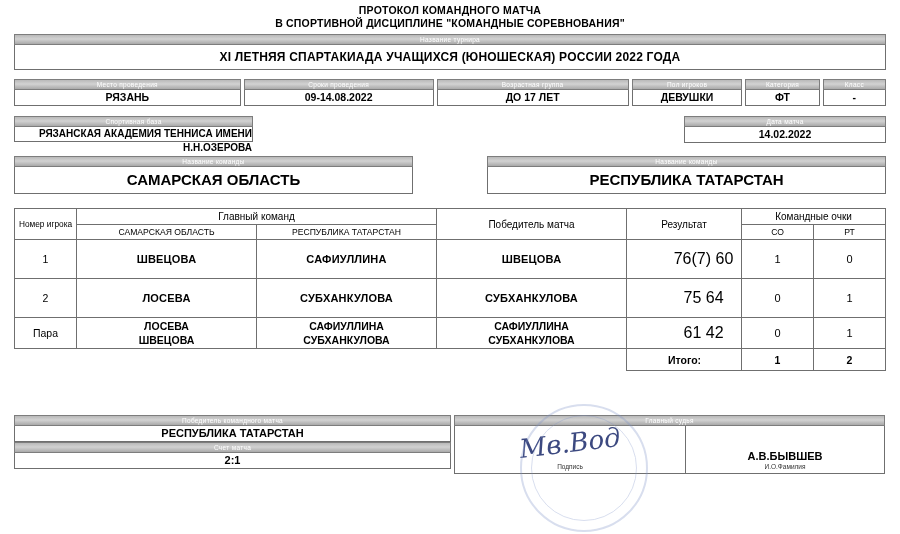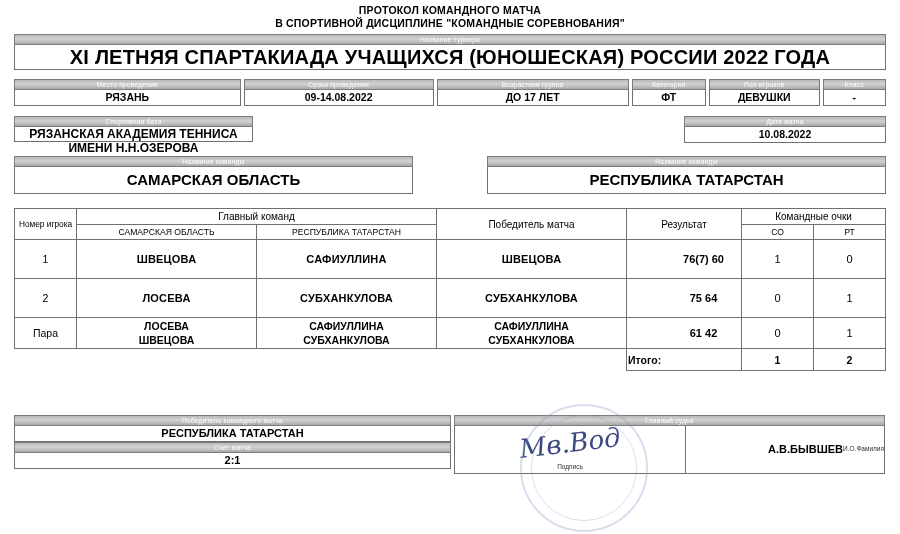--- a/index.html
+++ b/index.html
@@ -38,21 +38,21 @@
     line-height: 9px;
     letter-spacing: 0.3px;
     height: 9px;
     overflow: hidden;
   }
   .title-main {
     border: 1px solid #6f6f6f;
     border-top: none;
     text-align: center;
     font-weight: bold;
-    font-size: 20px;
+    font-size: 12px;
     line-height: 24px;
     height: 24px;
     letter-spacing: 0.2px;
   }
   .mt4 { margin-top: 4px; }
 
   
   .infostrip { display: flex; gap: 3px; margin-top: 9px; }
   .infocell { }
   .infocell .band { }
@@ -72,23 +72,23 @@
   .c-sex   { width: 112px; }
   .c-cat   { width: 75px; }
   .c-class { width: 64px; }
 
   
   .baserow { display: flex; justify-content: space-between; margin-top: 10px; }
   .basebox { width: 239px; }
   .basebox .val {
     border: 1px solid #6f6f6f;
     border-top: none;
-    text-align: center;
-    font-weight: bold;
-    font-size: 12px;
+    text-align: right;
+    font-weight: bold;
+    font-size: 10px;
     line-height: 14px;
     height: 14px;
   }
   .datebox { width: 202px; }
   .datebox .val {
     border: 1px solid #6f6f6f;
     border-top: none;
     text-align: center;
     font-weight: bold;
     font-size: 10.5px;
@@ -131,32 +131,32 @@
   table.main th.hdr-main { font-size: 10px; }
   table.main td.player {
     font-weight: bold;
     font-size: 11px;
     height: 36px;
     letter-spacing: 0.2px;
   }
   table.main td.num {
     font-size: 10.5px;
   }
-  table.main td.res { font-weight: bold; font-size: 11px; padding-left: 40px; }
+  table.main td.res { font-weight: normal; font-size: 16px; padding-left: 40px; }
   table.main td.pts { font-size: 11px; }
   table.main td.small2 { font-size: 10.5px; line-height: 14px; font-weight: bold; }
   .totalrow td {
     border: 1px solid #6f6f6f;
     font-weight: bold;
     text-align: center;
     font-size: 11px;
     height: 19px;
   }
   .totalrow td.blank { border: none; }
-  .totalrow td.lbl { text-align: left; padding-right: 0; }
+  .totalrow td.lbl { text-align: center; padding-right: 0; }
 
   
   .footer { display: flex; margin-top: 44px; gap: 3px; }
   .fleft { width: 437px; }
   .fright { width: 431px; display: flex; flex-direction: column; }
   .fleft .val {
     border: 1px solid #6f6f6f;
     border-top: none;
     text-align: center;
     font-weight: bold;
@@ -172,21 +172,21 @@
     position: relative;
   }
   .sign-left {
     flex: 1 1 auto;
     position: relative;
     border-right: 1px solid #6f6f6f;
   }
   .sign-right {
     width: 198px;
     display: flex;
-    flex-direction: row;
+    flex-direction: column;
     justify-content: flex-end;
     align-items: center;
   }
   .caption {
     font-size: 6.5px;
     color: #333;
     text-align: center;
     line-height: 8px;
     padding-bottom: 2px;
   }
@@ -251,42 +251,42 @@
       <div class="val">РЯЗАНЬ</div>
     </div>
     <div class="infocell c-dates">
       <div class="band">Сроки проведения</div>
       <div class="val">09-14.08.2022</div>
     </div>
     <div class="infocell c-age">
       <div class="band">Возрастная группа</div>
       <div class="val">ДО 17 ЛЕТ</div>
     </div>
+    <div class="infocell c-sex">
+      <div class="band">Пол игроков</div>
+      <div class="val">ДЕВУШКИ</div>
+    </div>
     <div class="infocell c-cat">
       <div class="band">Категория</div>
       <div class="val">ФТ</div>
-    </div>
-    <div class="infocell c-sex">
-      <div class="band">Пол игроков</div>
-      <div class="val">ДЕВУШКИ</div>
     </div>
     <div class="infocell c-class">
       <div class="band">Класс</div>
       <div class="val">-</div>
     </div>
   </div>
 
   <div class="baserow">
     <div class="basebox">
       <div class="band">Спортивная база</div>
       <div class="val">РЯЗАНСКАЯ АКАДЕМИЯ ТЕННИСА ИМЕНИ Н.Н.ОЗЕРОВА</div>
     </div>
     <div class="datebox">
       <div class="band">Дата матча</div>
-      <div class="val">10.08.2022</div>
+      <div class="val">14.02.2022</div>
     </div>
   </div>
 
   <div class="teamsrow">
     <div class="teambox">
       <div class="band">Название команды</div>
       <div class="val">САМАРСКАЯ ОБЛАСТЬ</div>
     </div>
     <div class="teambox">
       <div class="band">Название команды</div>

